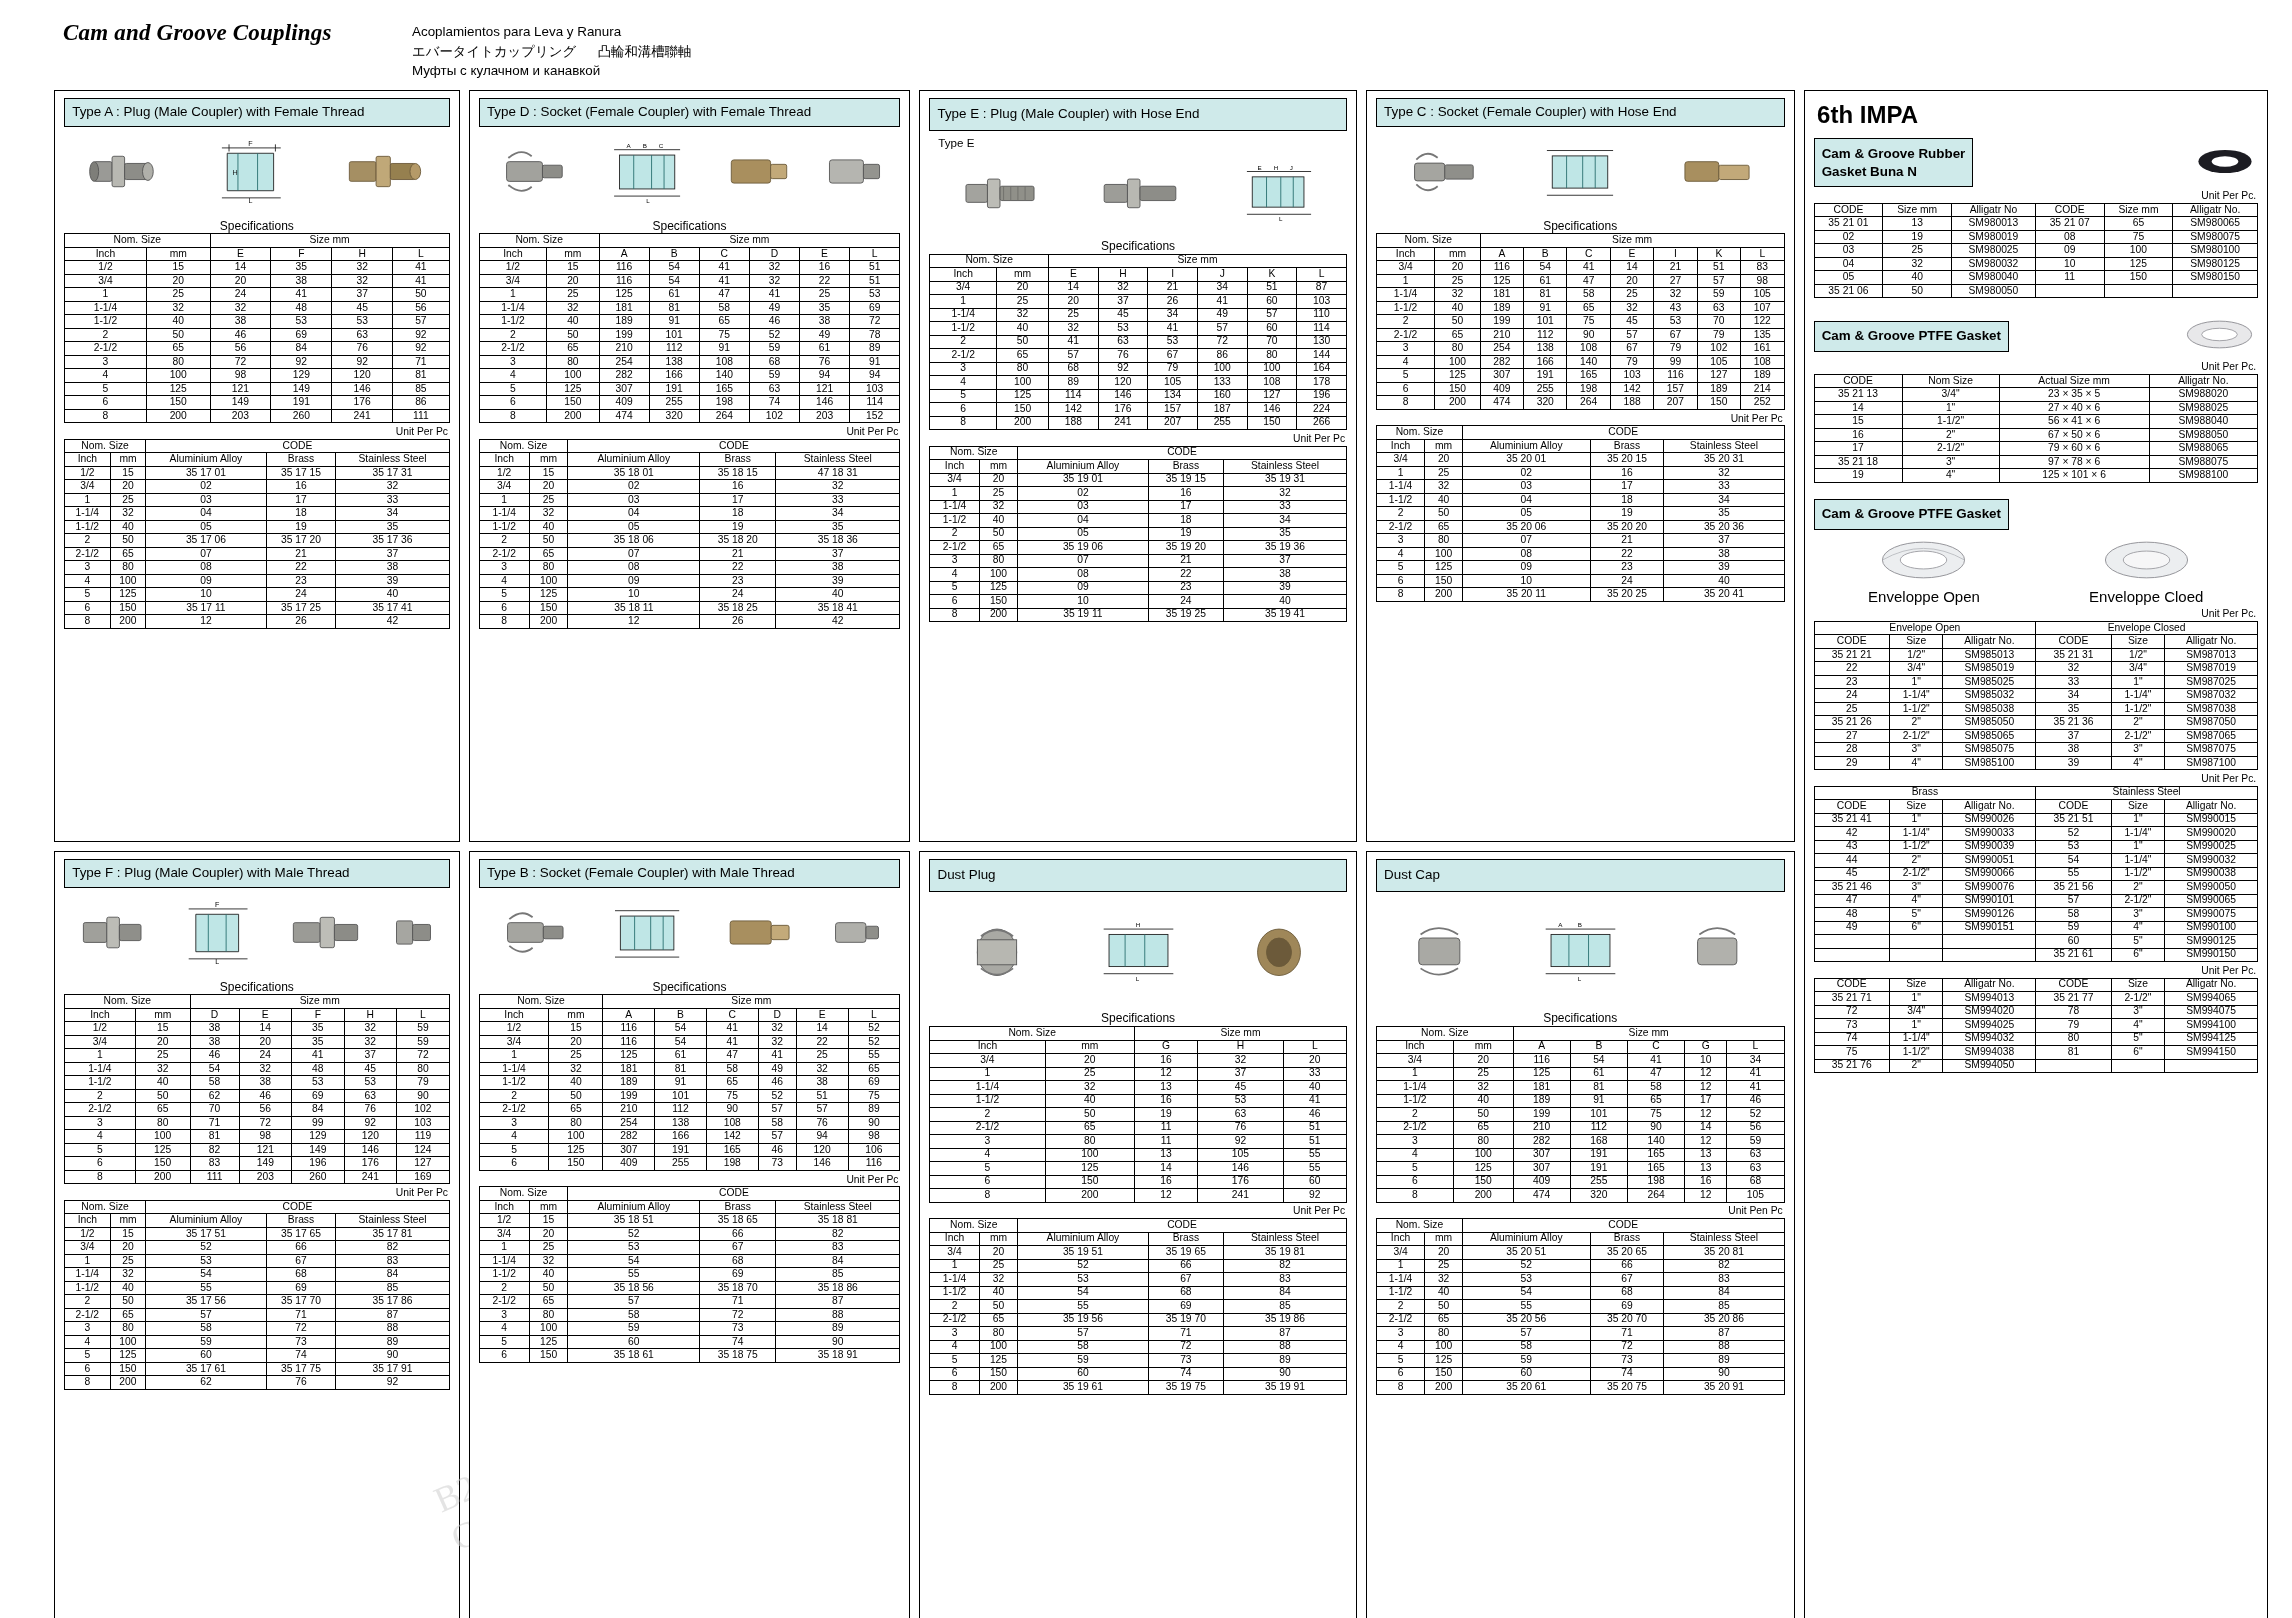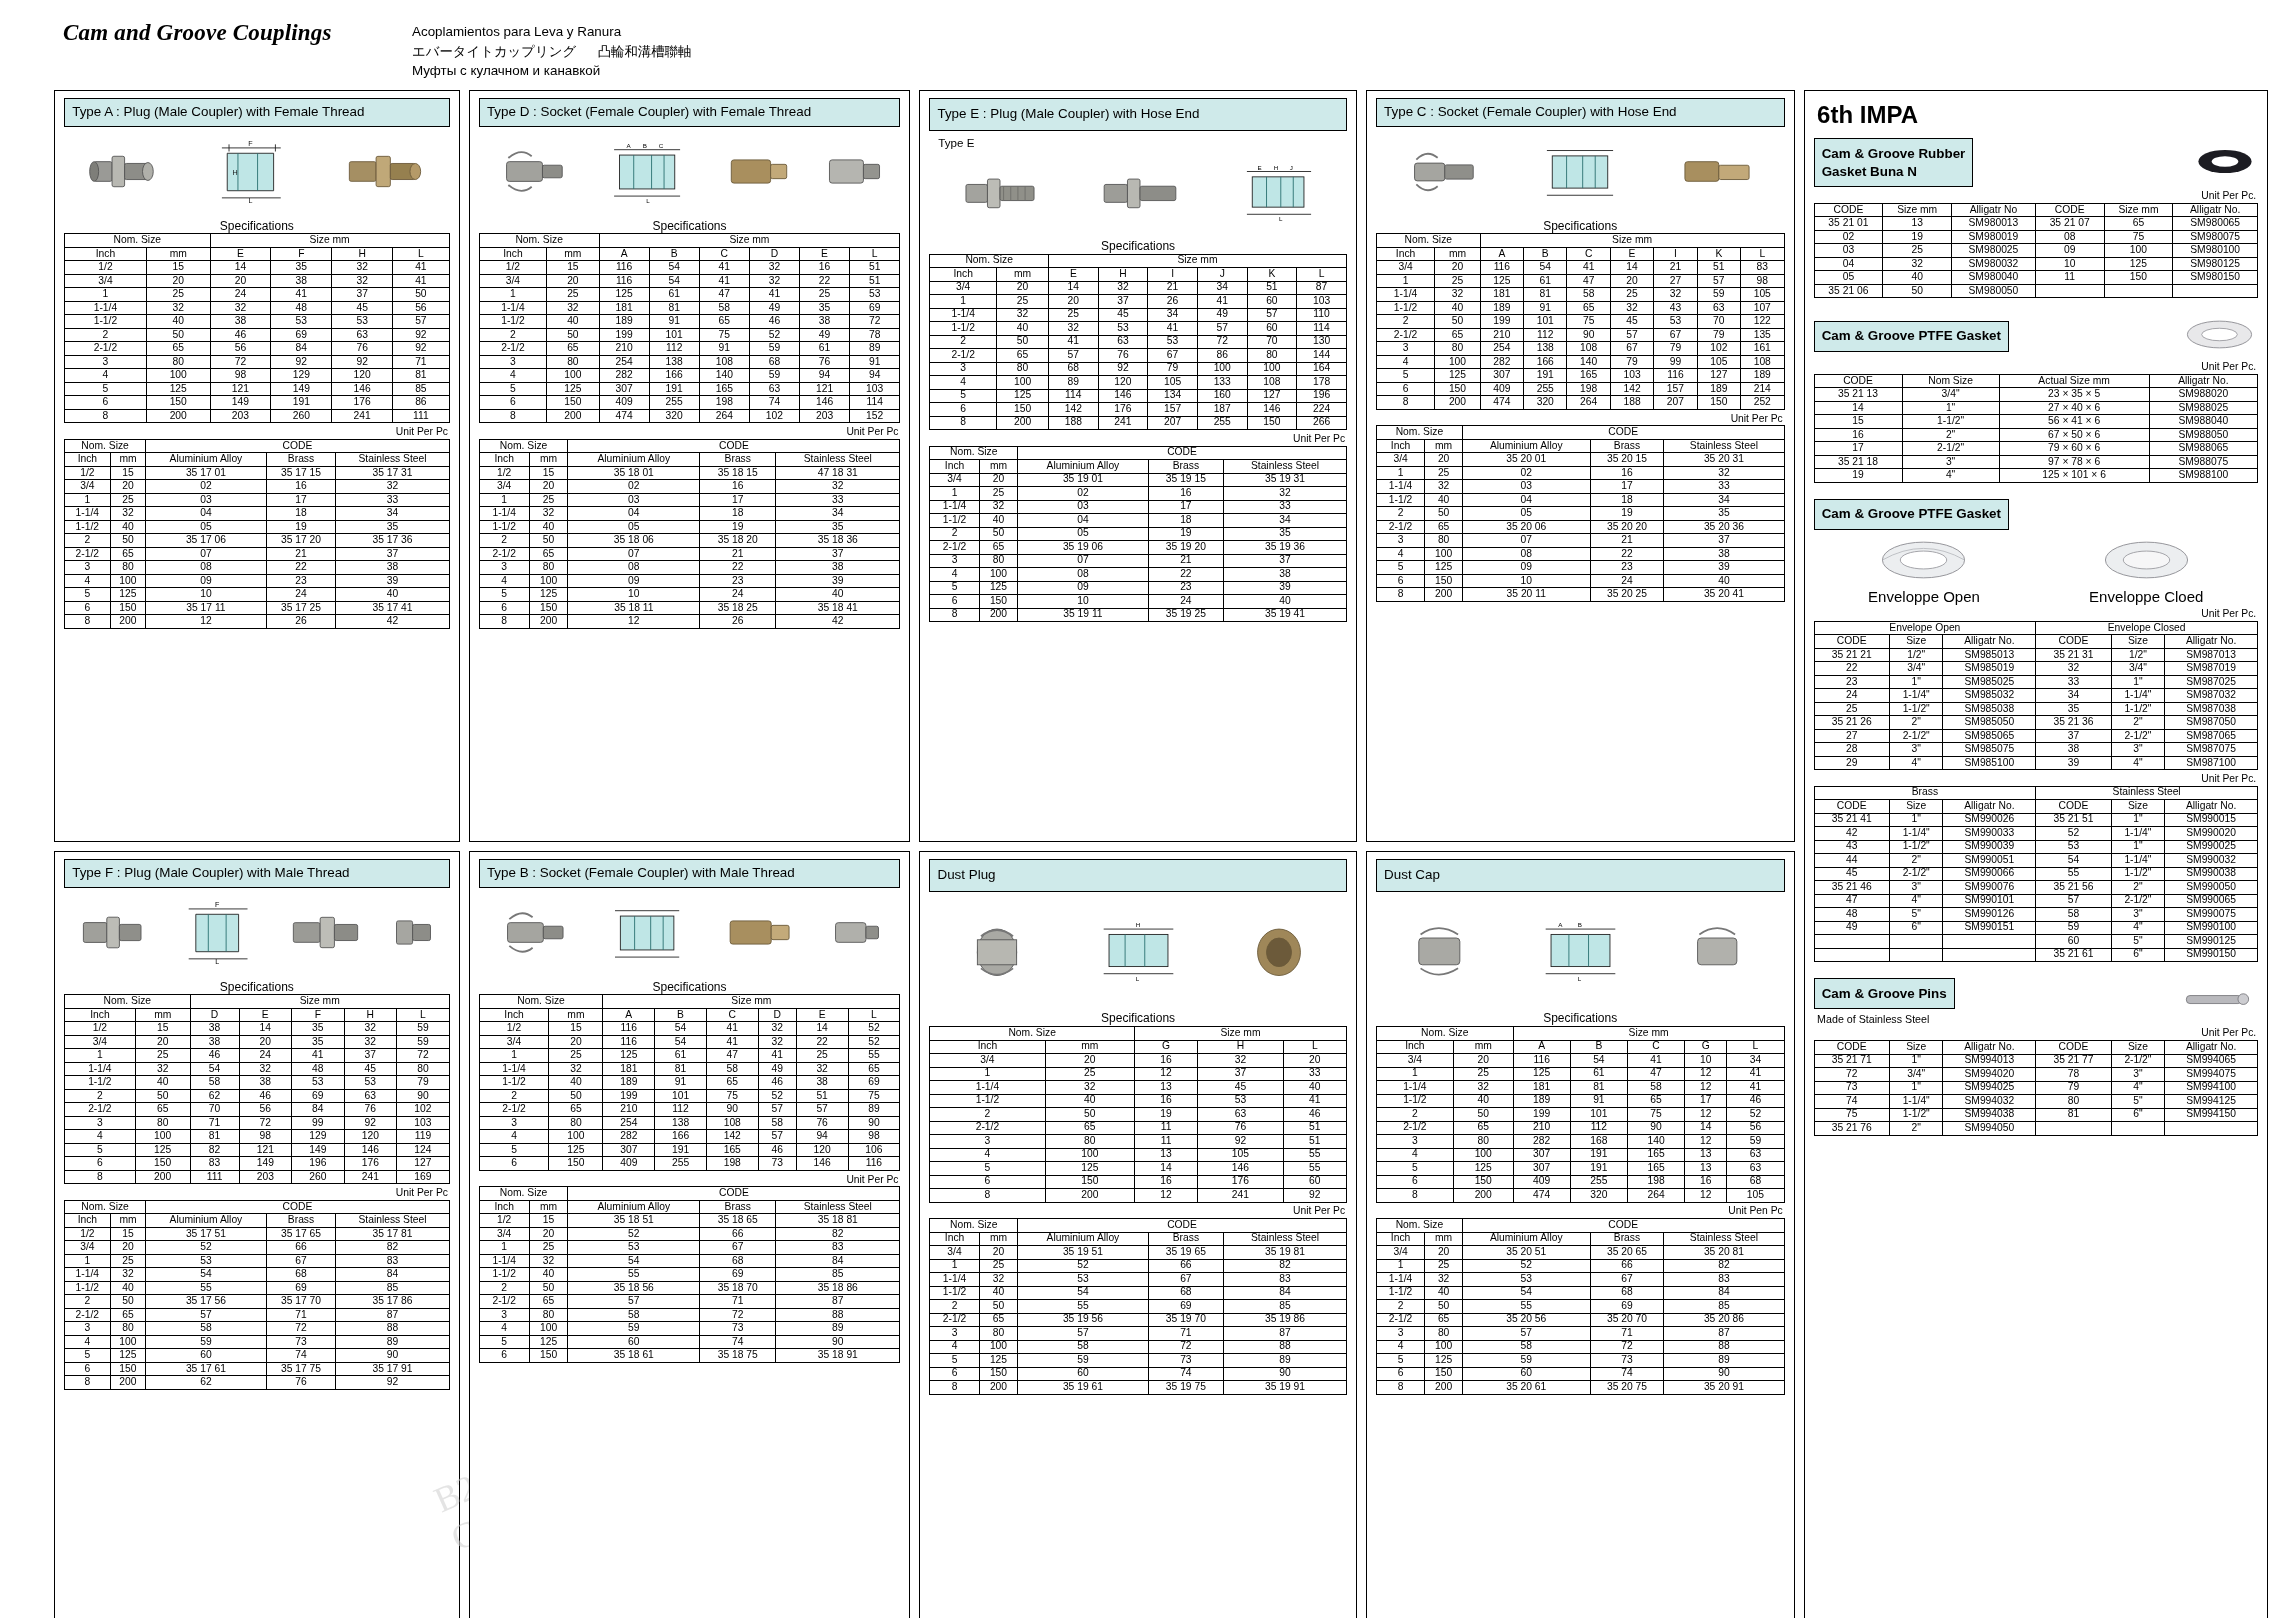--- a/index.html
+++ b/index.html
@@ -2531,34 +2531,20 @@
                 <td></td>
                 <td></td>
                 <td></td>
                 <td>35 21 61</td>
                 <td>6"</td>
                 <td>SM990150</td>
               </tr>
             </tbody>
         </table>
 
-        <div class="headrow" style="margin-top:16px">
-          <div>
-            <div class="sub-head">Cam &amp; Groove Pins</div>
-            <div style="font-size:10.7px;padding:3.6px 0 0 3.6px">Made of Stainless Steel</div>
-          </div>
-          <div class="gasket-img">
-            <svg width="81" height="32" viewBox="0 0 90 36">
-                <g fill="#b9b9bd" stroke="#7b7b80">
-                  <rect x="10" y="13" width="62" height="9" rx="4"></rect>
-                  <circle cx="74" cy="17" r="6" fill="#cdcdd1"></circle>
-                </g>
-              </svg>
-          </div>
-        </div>
         <div class="unit">Unit Per Pc.</div>
         <table>
           <tbody>
               <tr>
                 <td>CODE</td>
                 <td>Size</td>
                 <td>Alligatr No.</td>
                 <td>CODE</td>
                 <td>Size</td>
                 <td>Alligatr No.</td>

